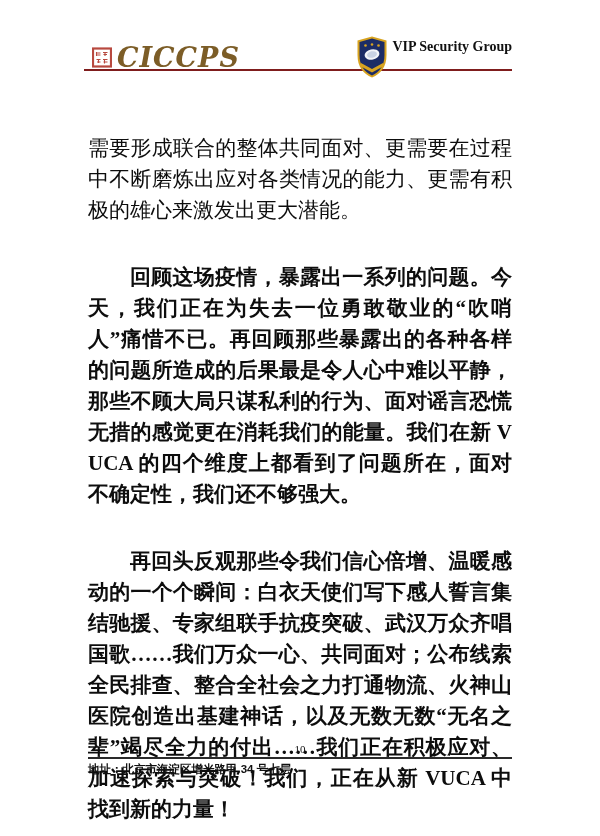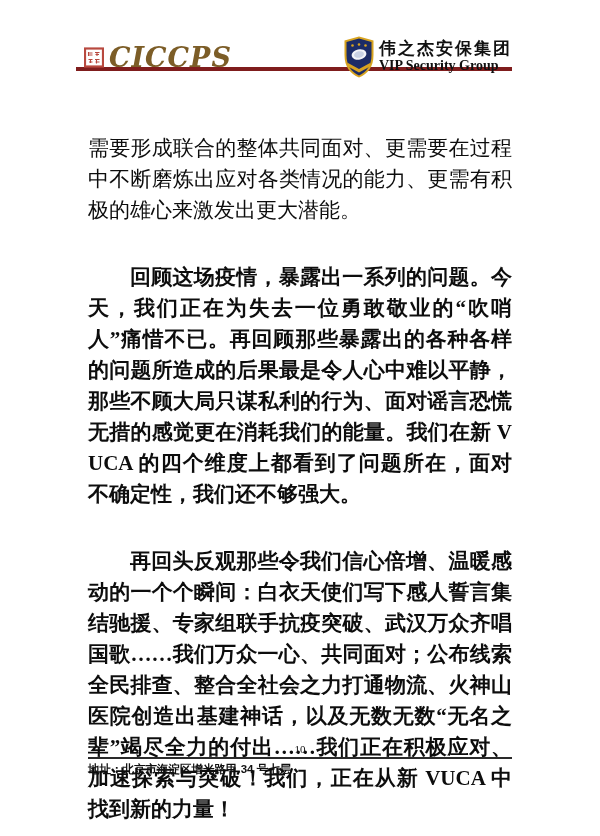--- a/index.html
+++ b/index.html
@@ -9,25 +9,25 @@
     width: 600px;
     height: 836px;
     background: #ffffff;
     overflow: hidden;
     font-family: "Liberation Serif", "DejaVu Serif", serif;
   }
 
   
   .header {
     position: absolute;
-    left: 76px;
+    left: 84px;
     right: 88px;
     top: 38px;
     height: 33px;
-    border-bottom: 4px solid #7f1d1d;
+    border-bottom: 2px solid #7f1d1d;
   }
   .logo-left {
     position: absolute;
     left: 8px;
     top: 6px;
     display: flex;
     align-items: center;
     gap: 5px;
   }
   .ciccps-text {
@@ -146,21 +146,20 @@
           <path d="M16 2.5 L28.5 6 V19 C28.5 29.5 23.8 35.8 16 39.4 C8.2 35.8 3.5 29.5 3.5 19 V6 Z" fill="#1c2c66"></path>
           <circle cx="9.5" cy="9.5" r="1.3" fill="#d8a31f"></circle>
           <circle cx="16" cy="8.5" r="1.3" fill="#d8a31f"></circle>
           <circle cx="22.5" cy="9.5" r="1.3" fill="#d8a31f"></circle>
           <ellipse cx="16" cy="18.5" rx="7.5" ry="5.2" fill="#f2f4f8" transform="rotate(-12 16 18.5)"></ellipse>
           <ellipse cx="16" cy="18.5" rx="5" ry="3.2" fill="#c9d2e4" transform="rotate(-12 16 18.5)"></ellipse>
           <path d="M5 27 L16 33 L27 27 L27 30.5 L16 36.5 L5 30.5 Z" fill="#d8a31f"></path>
         </svg>
       </span>
       <span class="company-names">
-        <span class="company-cn">伟之杰安保集团</span>
         <span class="company-en">VIP Security Group</span>
       </span>
     </div>
   </div>
 
   <div class="body-text">
     <p>需要形成联合的整体共同面对、更需要在过程中不断磨炼出应对各类情况的能力、更需有积极的雄心来激发出更大潜能。</p>
     <p class="indent">回顾这场疫情，暴露出一系列的问题。今天，我们正在为失去一位勇敢敬业的“吹哨人”痛惜不已。再回顾那些暴露出的各种各样的问题所造成的后果最是令人心中难以平静，那些不顾大局只谋私利的行为、面对谣言恐慌无措的感觉更在消耗我们的能量。我们在新 VUCA 的四个维度上都看到了问题所在，面对不确定性，我们还不够强大。</p>
     <p class="indent">再回头反观那些令我们信心倍增、温暖感动的一个个瞬间：白衣天使们写下感人誓言集结驰援、专家组联手抗疫突破、武汉万众齐唱国歌……我们万众一心、共同面对；公布线索全民排查、整合全社会之力打通物流、火神山医院创造出基建神话，以及无数无数“无名之辈”竭尽全力的付出……我们正在积极应对、加速探索与突破！我们，正在从新 VUCA 中找到新的力量！</p>
     <p class="indent">对千千万万企业来说，那些无法回到办公室的人在做些什么呢？您大概已经开始远程办公，您大概也</p>

